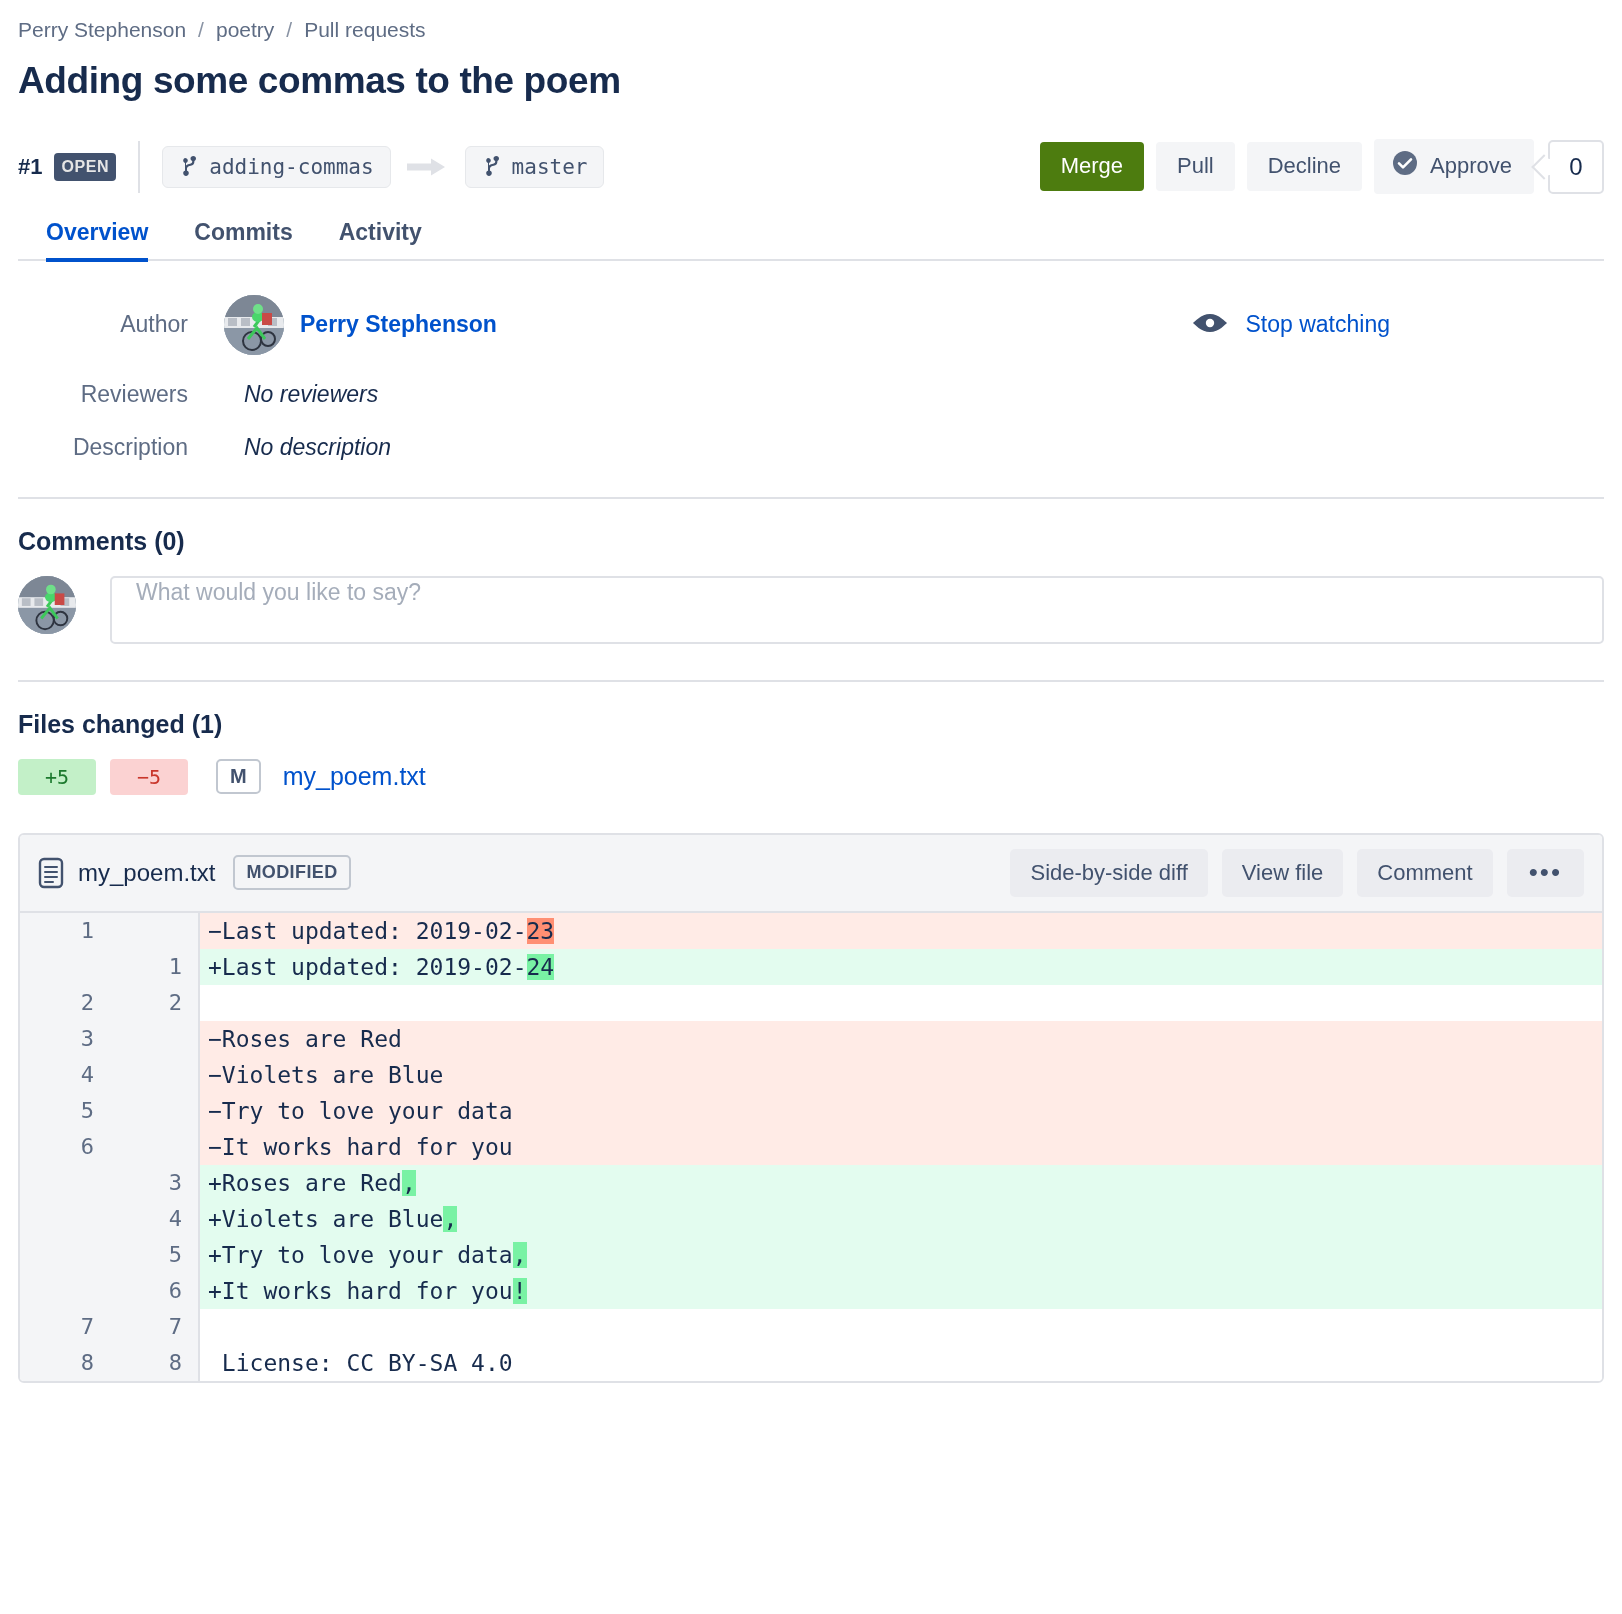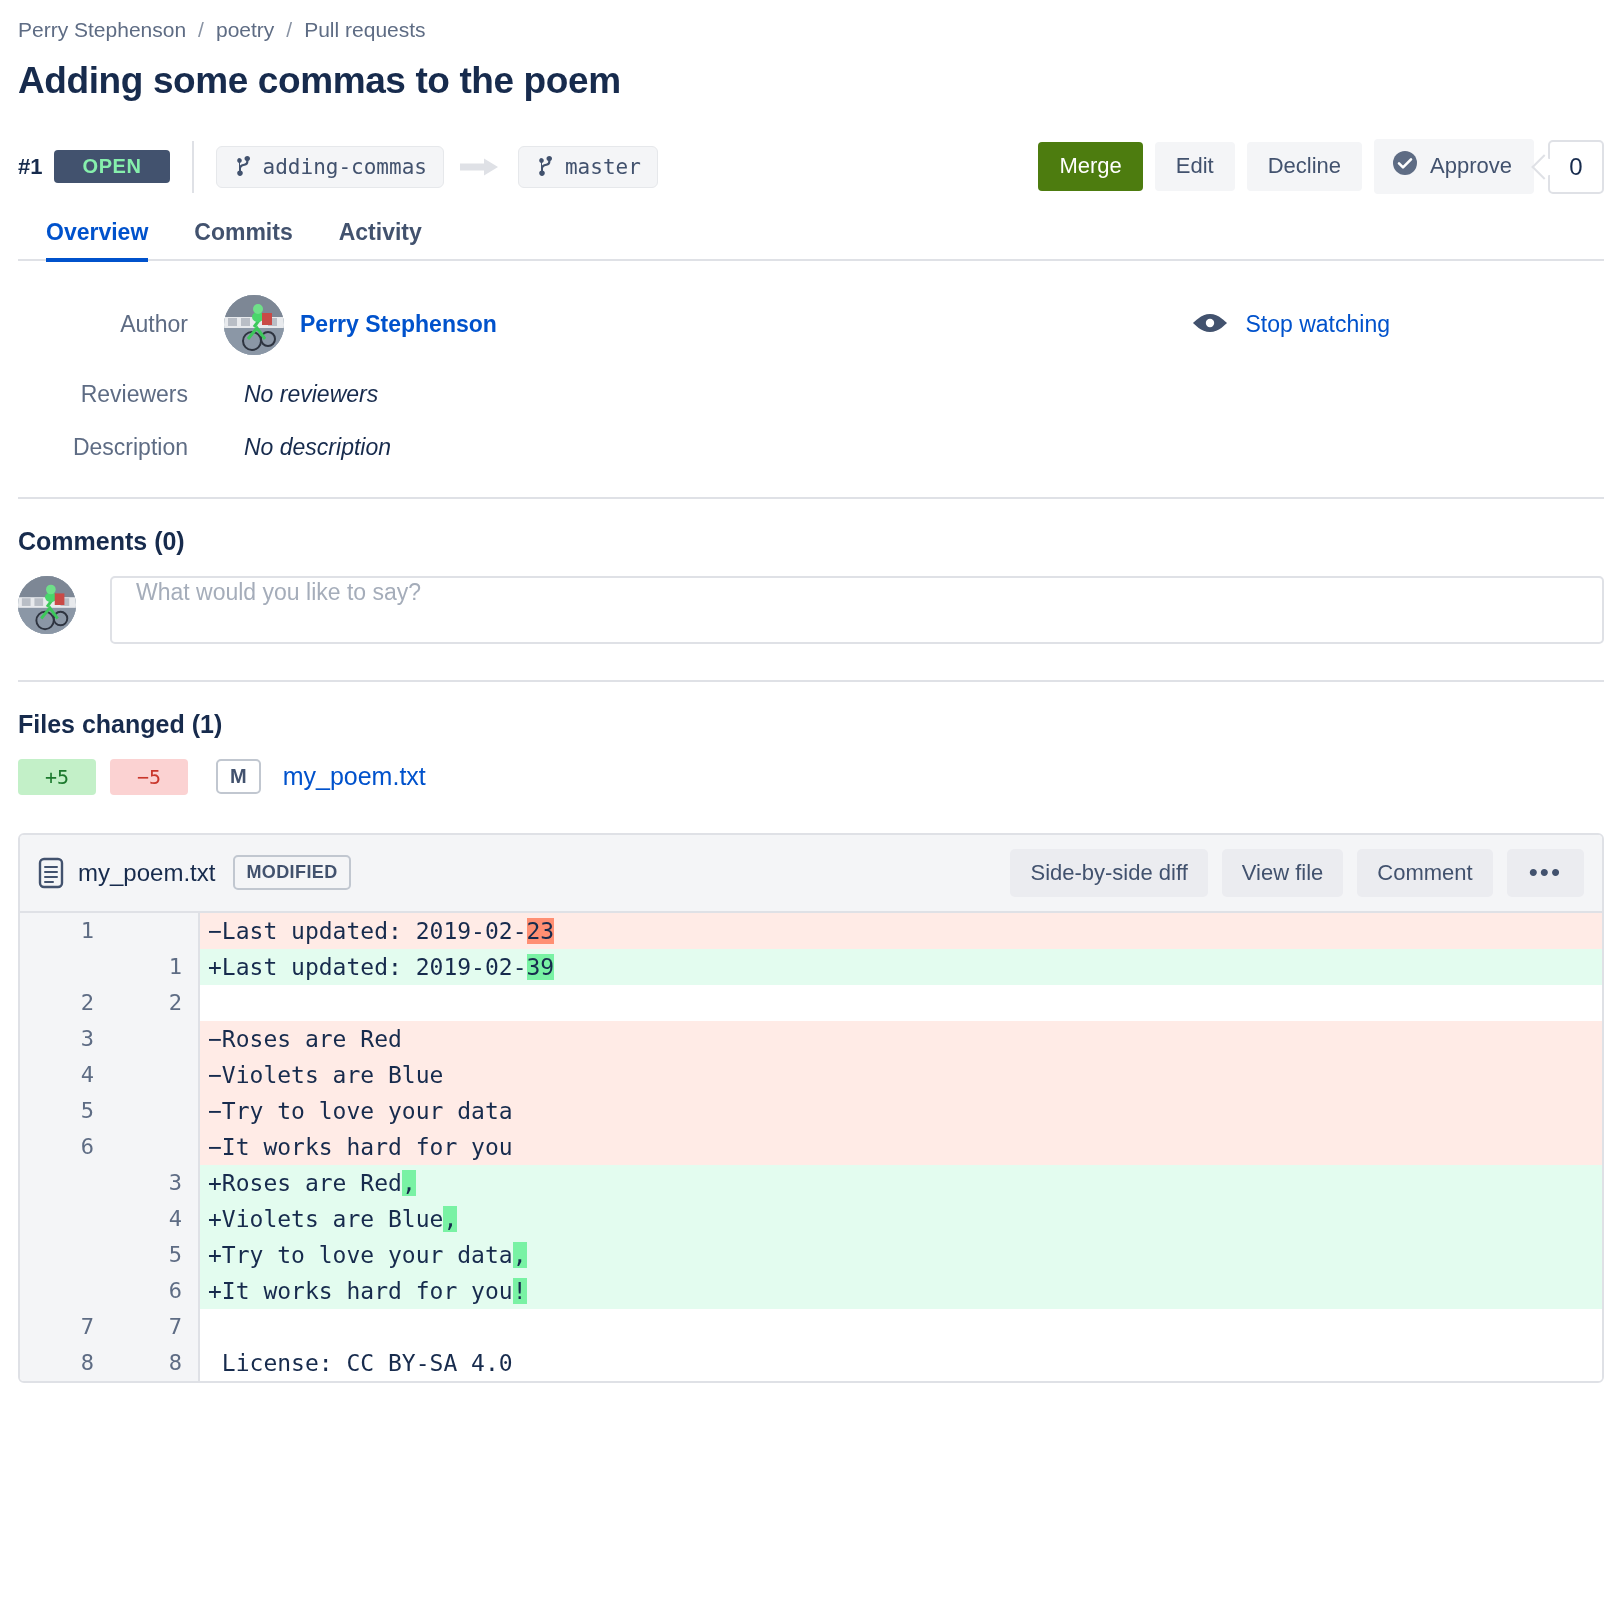--- a/index.html
+++ b/index.html
@@ -40,25 +40,25 @@
   
   .status-row {
     display: flex;
     align-items: center;
     margin-top: 36px;
     height: 56px;
   }
   .pr-num { font-size: 22px; font-weight: bold; color: #172B4D; margin-right: 12px; }
   .badge-open {
     background: #42526E;
-    color: #86efac;
-    font-size: 20px;
+    color: #e5e5e5;
+    font-size: 16px;
     font-weight: bold;
     letter-spacing: 0.6px;
-    padding: 5px 28px;
+    padding: 5px 7px;
     border-radius: 4px;
   }
   .vdivider {
     width: 2px;
     height: 52px;
     background: #DFE1E6;
     margin: 0 22px;
   }
   .branch-pill {
     display: inline-flex;
@@ -365,21 +365,21 @@
       <span class="bicon">
         <svg width="20" height="24" viewBox="0 0 20 24">
           <path d="M6 3c1.6 0 2.8 1.1 2.8 2.6 0 1.2-.7 2.1-1.8 2.4v2.4c1.4-1 2.6-1.4 4.2-1.7 1.4-.3 2-.9 2-2.1V5.9c-1-.3-1.7-1.2-1.7-2.3C11.5 2.1 12.7 1 14.3 1S17 2.1 17 3.6c0 1.1-.6 2-1.6 2.3v.8c0 2.3-1.3 3.5-3.6 4-2 .4-3.3 1-3.8 2.6v2.4c1.1.3 1.8 1.2 1.8 2.4C9.8 19.7 8.6 21 7 21s-2.8-1.3-2.8-2.9c0-1.2.7-2.1 1.8-2.4V8c-1.1-.3-1.8-1.2-1.8-2.4C4.2 4.1 5.4 3 6 3z" fill="#42526E"></path>
         </svg>
       </span>
       <span>master</span>
     </span>
 
     <div class="actions">
       <button class="btn btn-primary">Merge</button>
-      <button class="btn btn-gap">Edit</button>
+      <button class="btn btn-gap">Pull</button>
       <button class="btn btn-gap">Decline</button>
       <button class="btn btn-gap btn-approve">
         <span>
           <svg width="26" height="26" viewBox="0 0 26 26">
             <circle cx="13" cy="13" r="12" fill="#5E6C84"></circle>
             <path d="M7 13.3l4 4 8-8" stroke="#fff" stroke-width="2.6" fill="none" stroke-linecap="round" stroke-linejoin="round"></path>
           </svg>
         </span>
         <span>Approve</span>
       </button>
@@ -506,21 +506,21 @@
 
     <div class="diff-body" id="diff-body">
         <div class="dline del">
           <div class="gut">1</div>
           <div class="gut sep-right"></div>
           <div class="dcode">−Last updated: 2019-02-<span class="wdel">23</span></div>
         </div>
         <div class="dline add">
           <div class="gut"></div>
           <div class="gut sep-right">1</div>
-          <div class="dcode">+Last updated: 2019-02-<span class="wadd">39</span></div>
+          <div class="dcode">+Last updated: 2019-02-<span class="wadd">24</span></div>
         </div>
         <div class="dline ctx">
           <div class="gut">2</div>
           <div class="gut sep-right">2</div>
           <div class="dcode"></div>
         </div>
         <div class="dline del">
           <div class="gut">3</div>
           <div class="gut sep-right"></div>
           <div class="dcode">−Roses are Red</div>

